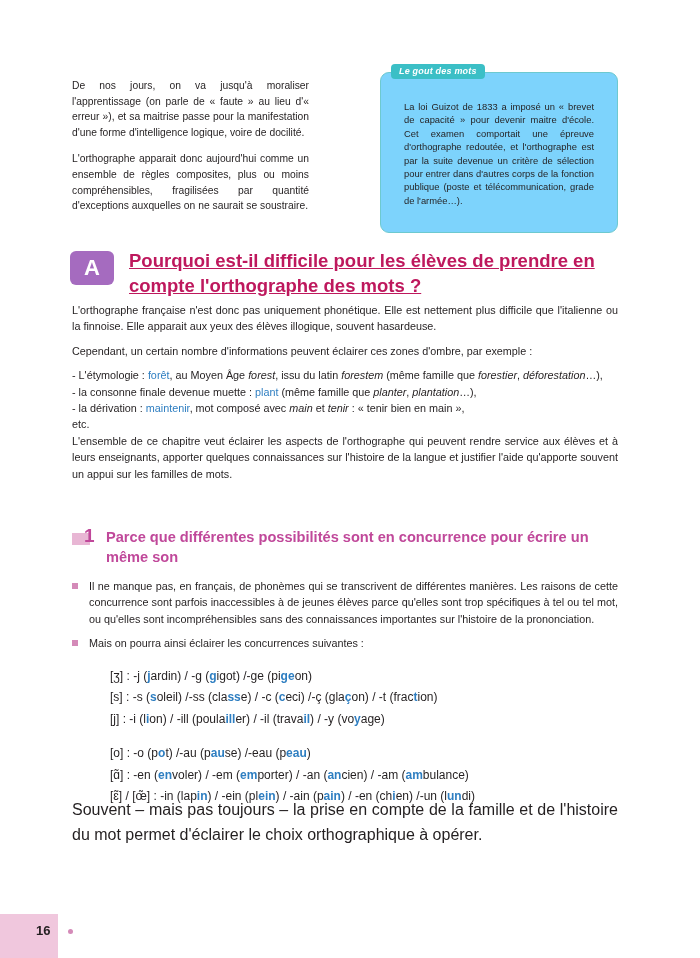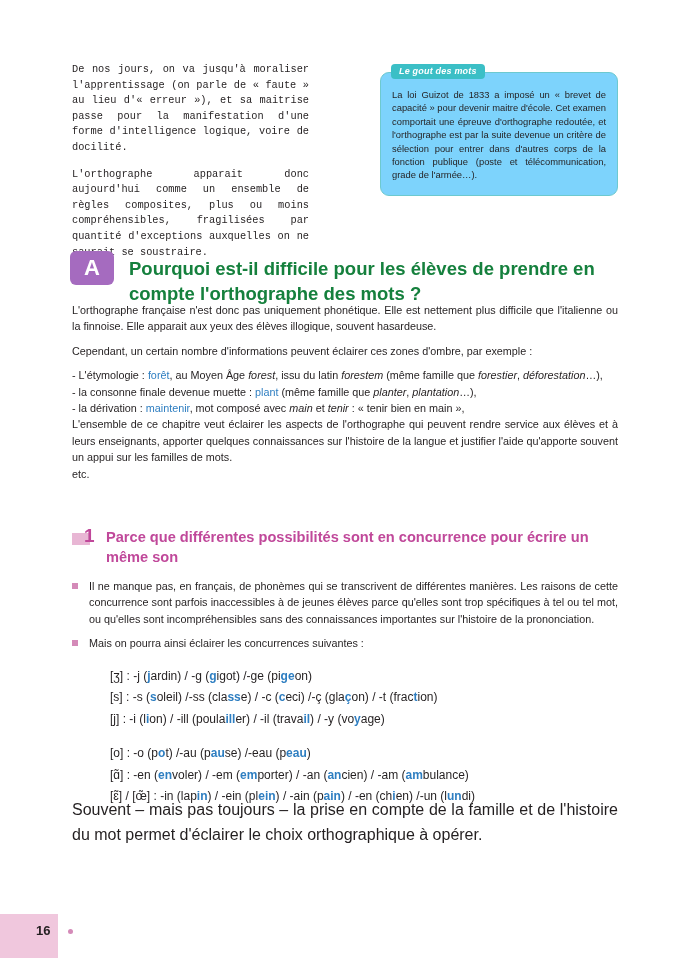--- a/index.html
+++ b/index.html
@@ -32,23 +32,22 @@
     position: absolute;
     top: 0;
     left: 0;
     width: 237px;
     font-size: 10.3px;
     line-height: 15.6px;
     text-align: justify;
     color: #231f20;
   }
   .intro-left p {
-    margin: 0 0 0 0;
+    margin: 16px 0 0 0;
     text-indent: 0;
-    font-family: Liberation Mono, monospace;
   }
   .intro-left p + p {
     margin-top: 11px;
   }
   
   .sidebox {
     position: absolute;
     top: 10px;
     left: 308px;
     width: 238px;
@@ -69,21 +68,21 @@
     font-weight: bold;
     border-radius: 4px;
     padding: 2px 8px 3px 8px;
     letter-spacing: .2px;
   }
   .sidebox-text {
     font-size: 9.4px;
     line-height: 13.4px;
     text-align: justify;
     color: #231f20;
-    margin: 0;
+    margin: 12px;
   }
   
   .section-a {
     position: absolute;
     top: 248px;
     left: 70px;
     width: 548px;
   }
   .letter-badge {
     position: absolute;
@@ -96,26 +95,27 @@
     color: #ffffff;
     font-size: 22px;
     font-weight: bold;
     text-align: center;
     line-height: 34px;
     box-shadow: 0 0 0 0 transparent;
   }
   .section-a-title {
     position: absolute;
     left: 59px;
-    top: 8px;
+    top: 0;
     width: 489px;
     font-size: 18.5px;
     line-height: 25px;
     font-weight: bold;
-    color: #15803d;
+    color: #be185d;
+    text-decoration: underline;
   }
   
   .body-text {
     position: absolute;
     top: 302px;
     left: 72px;
     width: 546px;
     font-size: 10.8px;
     line-height: 16.4px;
     text-align: justify;
@@ -273,22 +273,22 @@
     <p class="sp">Cependant, un certain nombre d'informations peuvent éclairer ces zones d'ombre, par exemple :</p>
     <p class="sp">
       <span>- L'étymologie : </span><span class="hl">forêt</span><span>, au Moyen Âge </span><em>forest</em><span>, issu du latin </span><em>forestem</em><span> (même famille que </span><em>forestier</em><span>, </span><em>déforestation</em><span>…),</span>
     </p>
     <p>
       <span>- la consonne finale devenue muette : </span><span class="hl">plant</span><span> (même famille que </span><em>planter</em><span>, </span><em>plantation</em><span>…),</span>
     </p>
     <p>
       <span>- la dérivation : </span><span class="hl">maintenir</span><span>, mot composé avec </span><em>main</em><span> et </span><em>tenir</em><span> : « tenir bien en main »,</span>
     </p>
+    <p>etc.</p>
     <p>L'ensemble de ce chapitre veut éclairer les aspects de l'orthographe qui peuvent rendre service aux élèves et à leurs enseignants, apporter quelques connaissances sur l'histoire de la langue et justifier l'aide qu'apporte souvent un appui sur les familles de mots.</p>
-    <p>etc.</p>
   </div>
 
   <div class="sub1">
     <div class="sub1-bar"></div>
     <div class="sub1-num">1</div>
     <div class="sub1-title">Parce que différentes possibilités sont en concurrence pour écrire un même son</div>
   </div>
 
   <div class="bullets">
     <div class="bullet-item">

